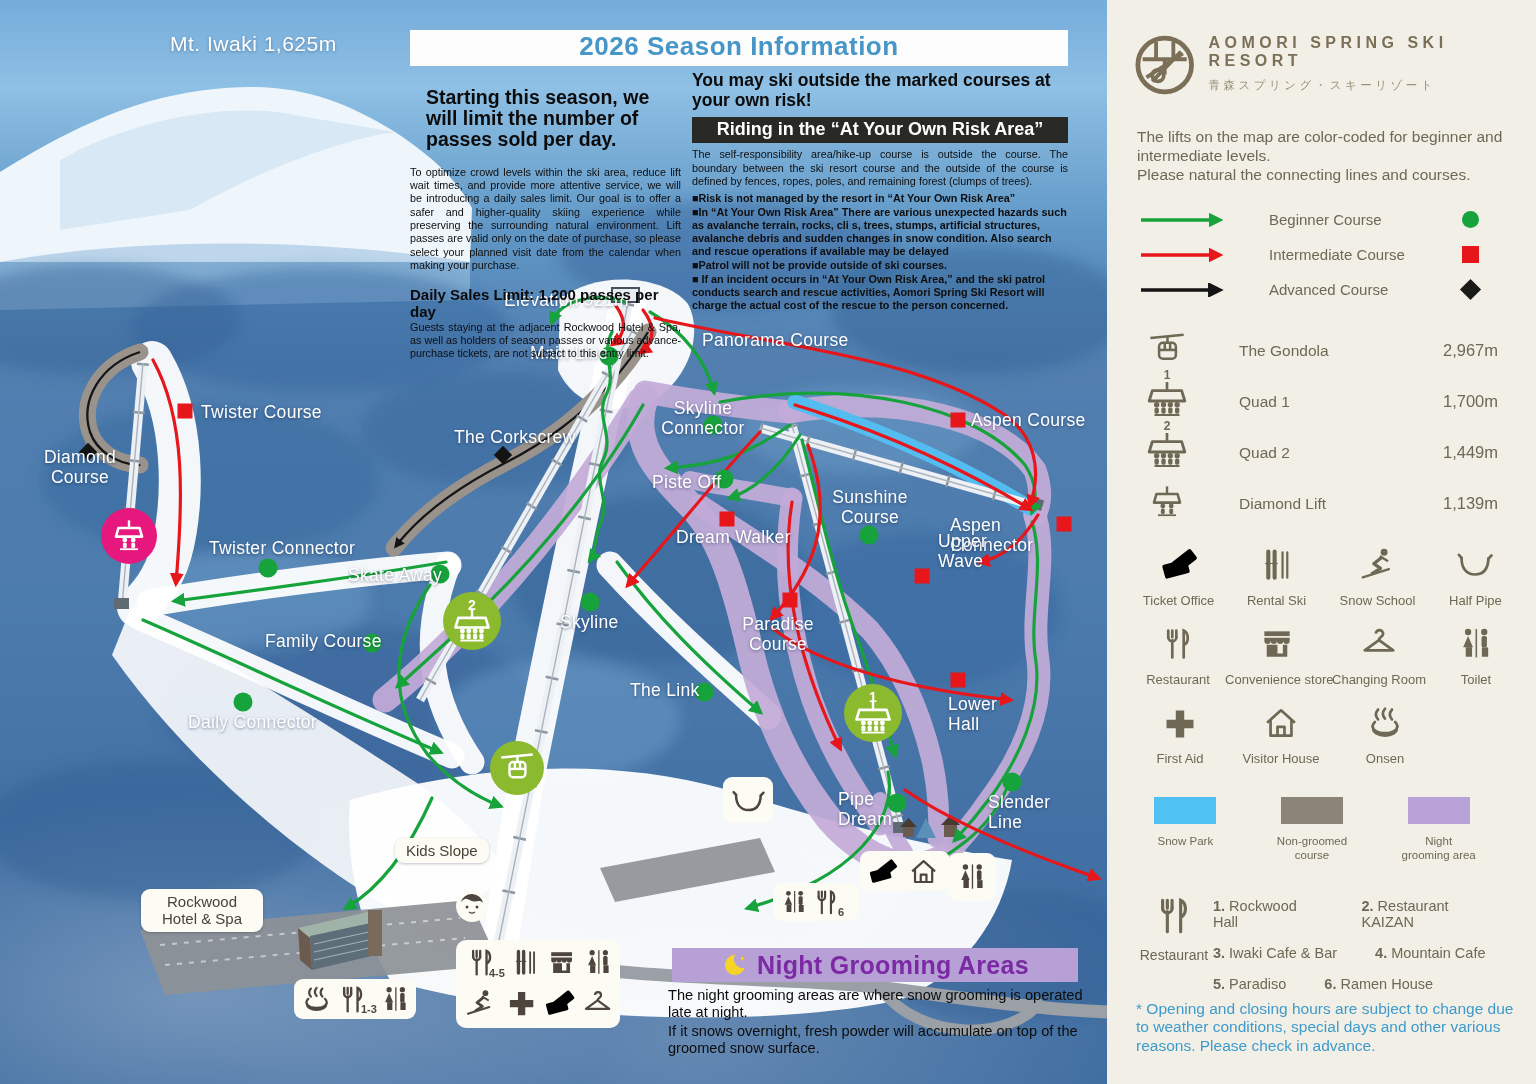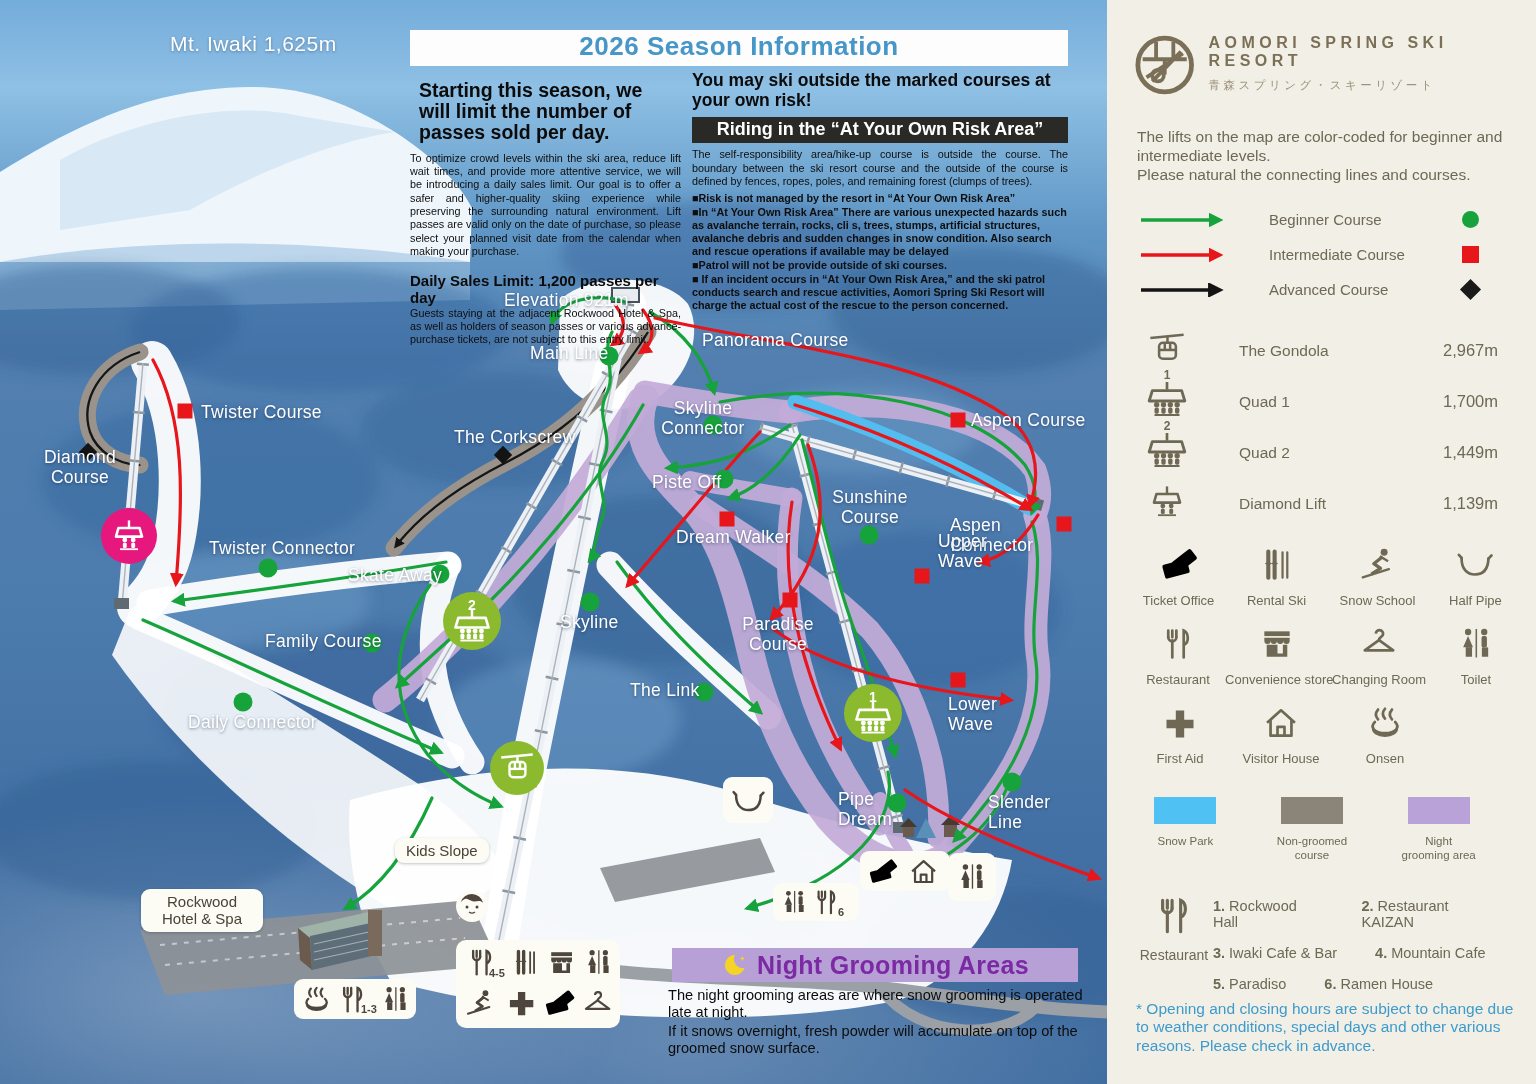--- a/index.html
+++ b/index.html
@@ -19,21 +19,21 @@
         text-shadow:0 1px 3px rgba(15,35,65,.4);}
   .box-label{position:absolute;background:#fcfcf4;border-radius:9px;color:#4a4337;
              font-size:15px;line-height:1.15;padding:4px 11px;box-shadow:0 1px 3px rgba(10,25,45,.25);
              white-space:pre-line;text-align:center;}
   
   .panel{position:absolute;left:410px;top:30px;width:658px;}
   .panel-title{background:#fdfdfd;color:#4796c8;font-weight:bold;font-size:26px;
                text-align:center;padding:1px 0 4px;letter-spacing:.5px;}
   .cols{display:flex;gap:11px;margin-top:5px;}
   .colL{width:271px;} .colR{width:376px;}
-  .ph{font-size:19.5px;font-weight:bold;color:#0b0b0b;line-height:1.07;margin:9px;}
+  .ph{font-size:19.5px;font-weight:bold;color:#0b0b0b;line-height:1.07;margin:16px;}
   .ph2{font-size:17.5px;font-weight:bold;color:#0b0b0b;line-height:1.12;margin:0;}
   .pbody{font-size:10.8px;color:#0e0e0e;line-height:1.24;text-align:justify;margin-top:6px;}
   .plimit{font-size:15px;font-weight:bold;color:#0b0b0b;margin-top:13px;}
   .riskbar{background:#292926;color:#fff;font-weight:bold;font-size:18px;text-align:center;
            padding:2px 0 3px;margin:7px 0 5px;}
   .bullets{list-style:none;margin:4px 0 0;padding:0;font-size:10.8px;font-weight:bold;
            color:#0e0e0e;line-height:1.2;}
   .bullets li{margin-bottom:1px;}
   
   .night-bar{position:absolute;left:672px;top:948px;width:406px;height:34px;background:#b7a0d6;
@@ -459,21 +459,21 @@
     <div class="mlabel" style="left:348px;top:566px;">Skate Away</div>
     <div class="mlabel" style="left:265px;top:632px;">Family Course</div>
     <div class="mlabel" style="left:188px;top:713px;">Daily Connector</div>
     <div class="mlabel" style="left:560px;top:613px;">Skyline</div>
     <div class="mlabel" style="left:630px;top:681px;">The Link</div>
     <div class="mlabel c" style="left:720px;top:615px;width:116px;">Paradise
 Course</div>
     <div class="mlabel" style="left:938px;top:532px;">Upper
 Wave</div>
     <div class="mlabel" style="left:948px;top:695px;">Lower
-Wave</div>
+Hall</div>
     <div class="mlabel" style="left:838px;top:790px;">Pipe
 Dream</div>
     <div class="mlabel" style="left:988px;top:793px;">Slender
 Line</div>
 
     <div class="box-label" style="left:395px;top:838px;">Kids Slope</div>
     <div class="box-label" style="left:141px;top:889px;width:100px;">Rockwood
 Hotel &amp; Spa</div>
 
     <div class="panel">

